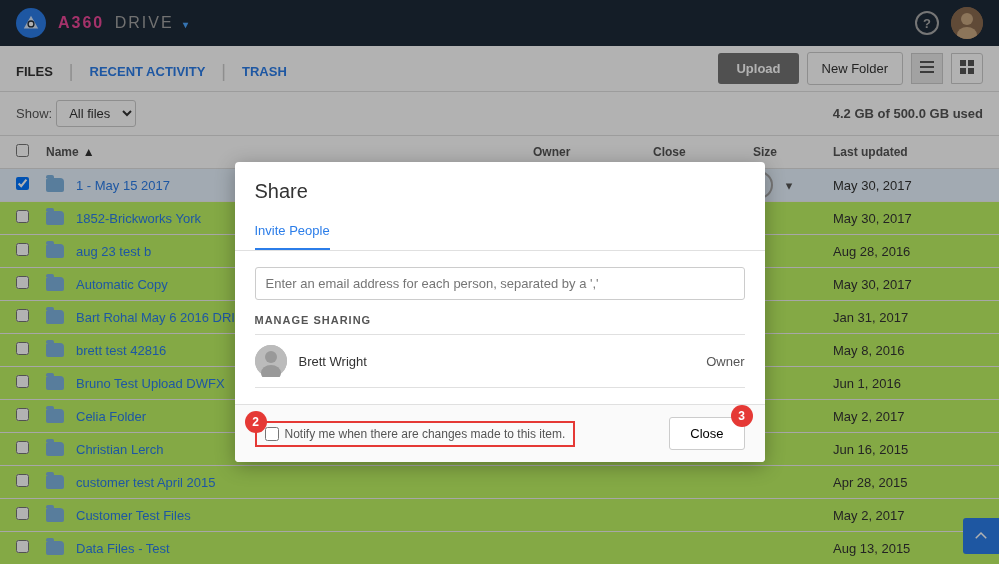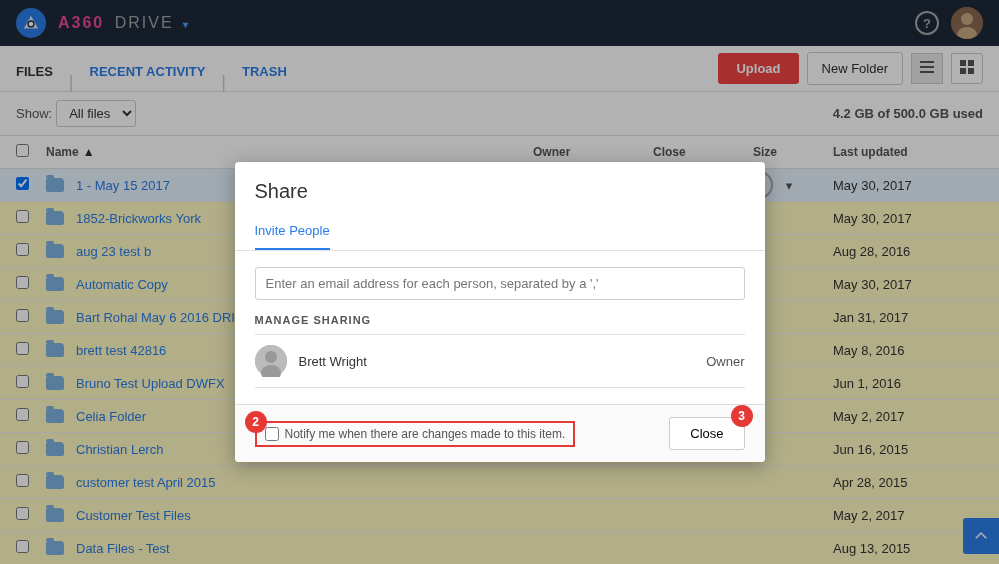--- a/index.html
+++ b/index.html
@@ -24,27 +24,27 @@
     
     .sub-nav {
       background: #fff;
       height: 46px;
       display: flex;
       align-items: center;
       padding: 0 16px;
       border-bottom: 1px solid #e0e0e0;
       justify-content: space-between;
     }
-    .sub-nav-left { display: flex; align-items: flex-end; gap: 16px; margin-top: 6px; }
+    .sub-nav-left { display: flex; align-items: center; gap: 16px; margin-top: 6px; }
     .nav-link { color: #555; text-decoration: none; font-size: 13px; font-weight: 600; cursor: pointer; padding: 14px 0; }
     .nav-link.active { color: #333; border-bottom: none; }
     .nav-link.blue { color: #2b7de9; }
     .nav-divider { color: #ccc; font-size: 18px; }
     .sub-nav-right { display: flex; align-items: center; gap: 8px; }
-    .btn-upload { background: #ef4444; color: white; border: none; padding: 8px 18px; border-radius: 3px; cursor: pointer; font-size: 13px; font-weight: bold; }
+    .btn-upload { background: #737373; color: white; border: none; padding: 8px 18px; border-radius: 3px; cursor: pointer; font-size: 13px; font-weight: bold; }
     .btn-new-folder { background: white; color: #333; border: 1px solid #ccc; padding: 8px 14px; border-radius: 3px; cursor: pointer; font-size: 13px; }
     .view-btn { background: white; border: 1px solid #ccc; padding: 6px 8px; cursor: pointer; color: #555; }
     .view-btn.active { background: #e8e8e8; }
     .view-btn:first-of-type { border-radius: 3px 0 0 3px; }
     .view-btn:last-of-type { border-radius: 0 3px 3px 0; }
 
     
     .filter-bar {
       background: #fff;
       padding: 8px 16px;
@@ -71,21 +71,21 @@
     }
     .col-check { width: 30px; }
     .col-name { flex: 1; display: flex; align-items: center; gap: 4px; }
     .col-owner { width: 120px; text-align: left; }
     .col-type { width: 100px; text-align: left; }
     .col-size { width: 80px; text-align: left; }
     .col-updated { width: 150px; text-align: left; }
     .sort-arrow { color: #333; }
 
     
-    .file-list { background: #fef9c3; }
+    .file-list { background: #bef264; }
     .file-row {
       display: flex;
       align-items: center;
       padding: 8px 16px;
       border-bottom: 1px solid #f0f0f0;
       font-size: 13px;
       position: relative;
     }
     .file-row.highlighted { background: #e8f4ff; }
     .file-row .col-name { color: #2b7de9; cursor: pointer; }

